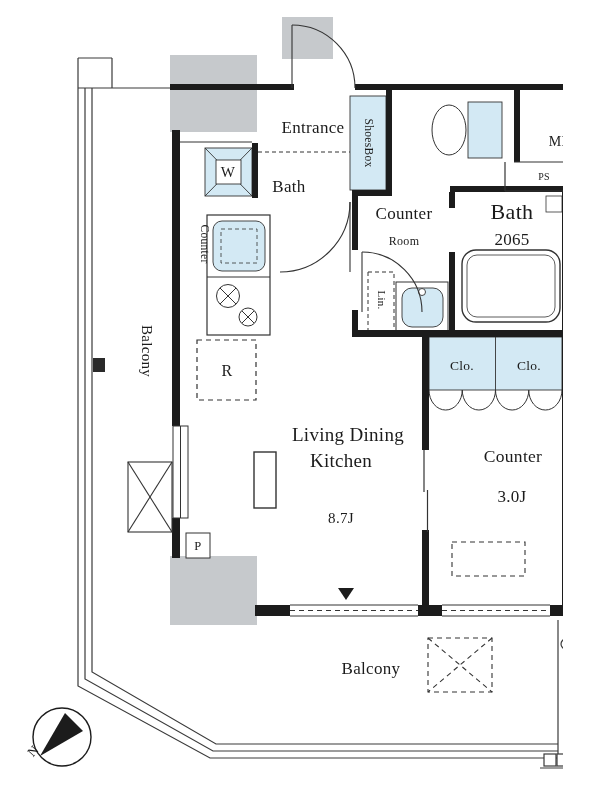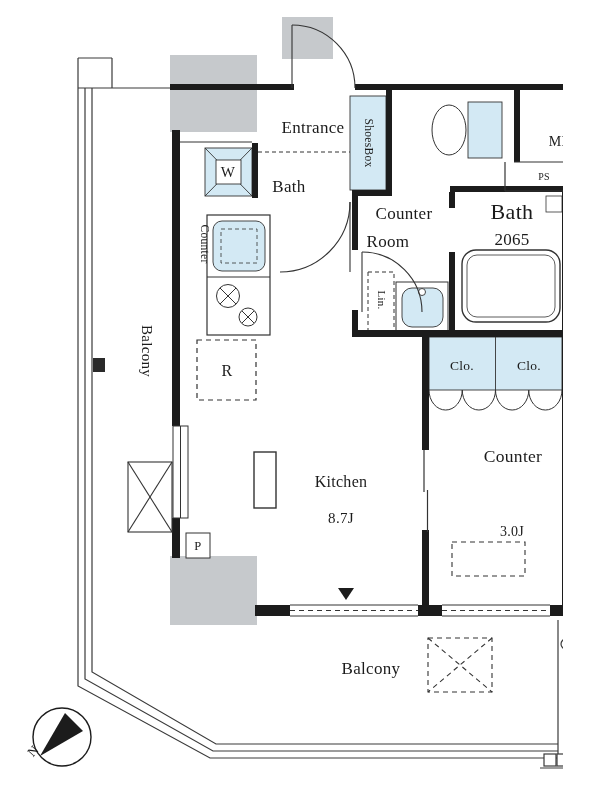--- a/index.html
+++ b/index.html
@@ -189,31 +189,32 @@
     <polygon points="40,756 65,713 83,731" fill="#1c1c1c"></polygon>
   </g>
 </svg>
 
 <div class="lbl" style="left:313px;top:127px;font-size:17px">Entrance</div>
 <div class="lbl rot90" style="left:368px;top:143px;font-size:11.5px">ShoesBox</div>
 <div class="lbl" style="left:289px;top:186px;font-size:17px">Bath</div>
 <div class="lbl" style="left:228px;top:172px;font-size:15px">W</div>
 <div class="lbl rot90" style="left:204px;top:244px;font-size:11.5px">Counter</div>
 <div class="lbl" style="left:404px;top:213px;font-size:17px">Counter</div>
-<div class="lbl" style="left:388px;top:241px;font-size:17px">Room</div>
+<div class="lbl" style="left:404px;top:241px;font-size:12px">Room</div>
 <div class="lbl" style="left:512px;top:212px;font-size:22px">Bath</div>
 <div class="lbl" style="left:512px;top:239px;font-size:17px">2065</div>
 <div class="lbl" style="left:560px;top:142px;font-size:14px">MB</div>
 <div class="lbl" style="left:544px;top:177px;font-size:10px">PS</div>
 <div class="lbl rot90" style="left:381px;top:300px;font-size:11px">Lin.</div>
 <div class="lbl" style="left:462px;top:366px;font-size:13.5px">Clo.</div>
 <div class="lbl" style="left:529px;top:366px;font-size:13.5px">Clo.</div>
 <div class="lbl" style="left:227px;top:371px;font-size:16px">R</div>
-<div class="lbl" style="left:341px;top:482px;font-size:16px">Kitchen</div>
+<div class="lbl" style="left:348px;top:434px;font-size:19px">Living Dining</div>
+<div class="lbl" style="left:341px;top:460px;font-size:19px">Kitchen</div>
 <div class="lbl" style="left:341px;top:518px;font-size:15px">8.7J</div>
 <div class="lbl" style="left:513px;top:457px;font-size:17.5px">Counter</div>
-<div class="lbl" style="left:512px;top:532px;font-size:14px">3.0J</div>
+<div class="lbl" style="left:512px;top:496px;font-size:17px">3.0J</div>
 <div class="lbl rot90" style="left:146px;top:351px;font-size:15px">Balcony</div>
 <div class="lbl" style="left:371px;top:668px;font-size:17px">Balcony</div>
 <div class="lbl" style="left:198px;top:546px;font-size:12.5px">P</div>
 <div class="lbl rotN" style="left:33px;top:751px;font-size:13px">N</div>
 
 </div>
 
 </body></html>

